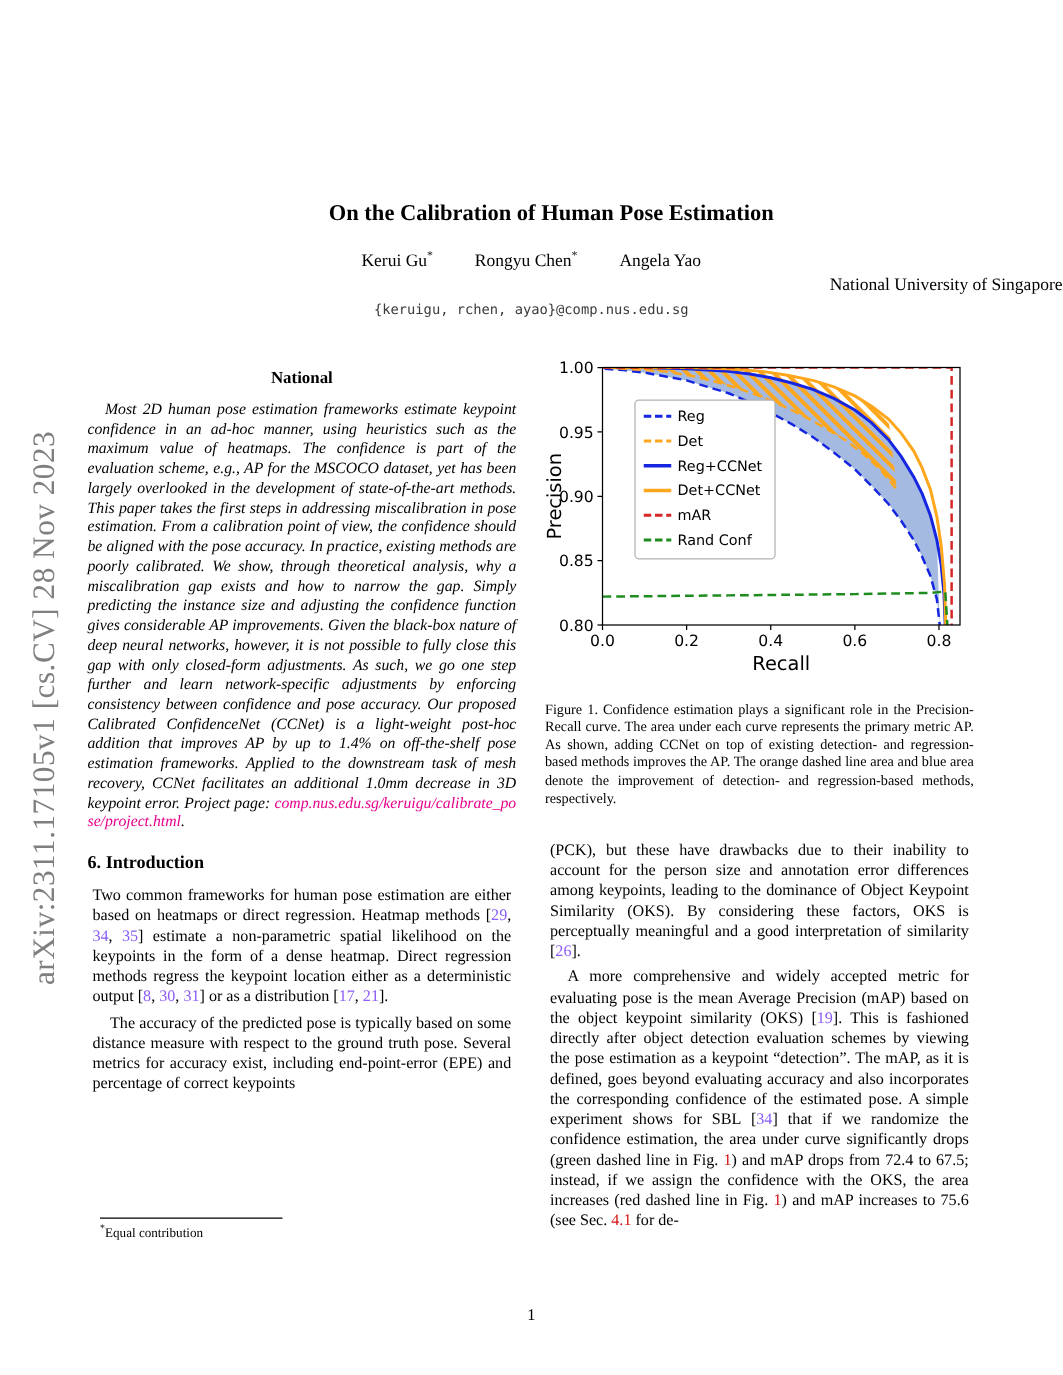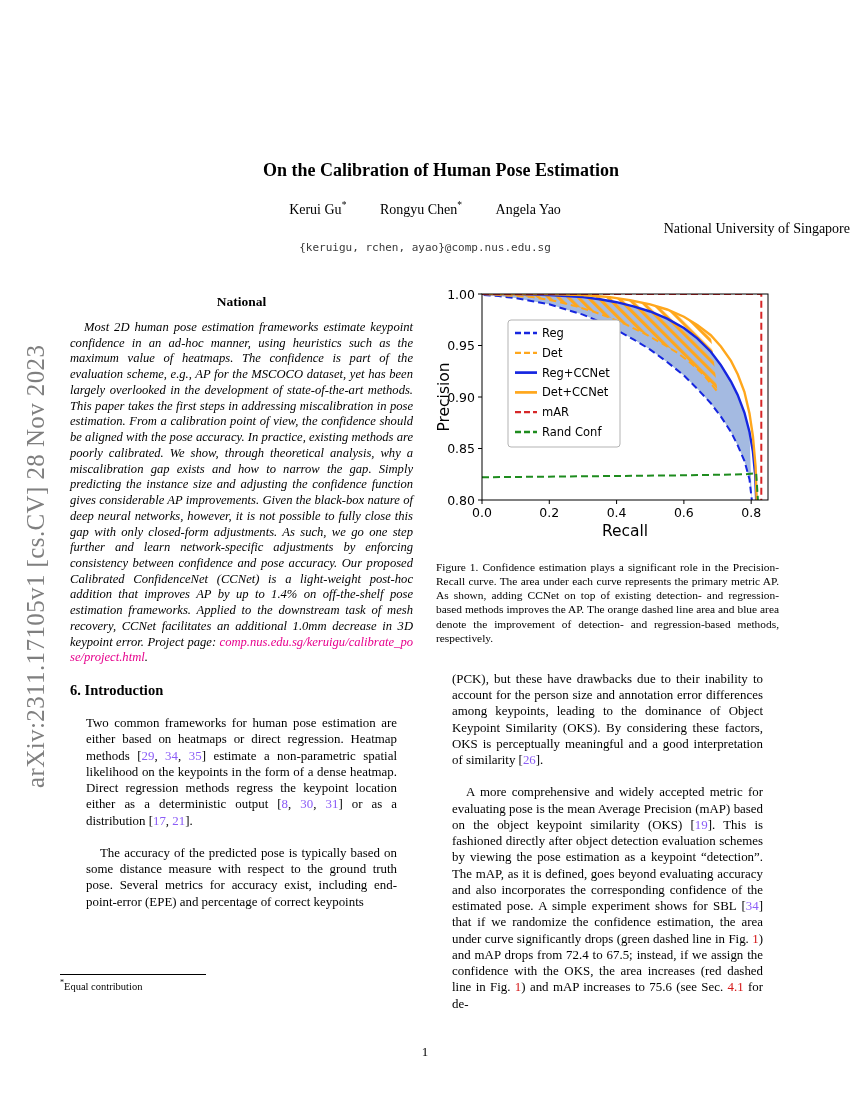--- a/index.html
+++ b/index.html
@@ -21,31 +21,31 @@
   .email { position:absolute; top:241px; left:0; width:100%; text-align:center;
            font-family:"DejaVu Sans Mono", monospace; font-size:11px; color:#3a3a3a; }
 
   .col-left  { position:absolute; left:70px;  top:294px; width:343px; }
   .col-right { position:absolute; left:436px; top:286px; width:343px; }
 
   .abs-heading { text-align:center; font-weight:700; font-size:13.5px; margin:0 0 10px 0; }
   .abs-body { font-style:italic; font-size:12.6px; line-height:1.25; text-align:justify;
               text-indent:14px; margin:0; }
   .sec-heading { font-size:14.5px; font-weight:700; margin:16px 0 9px 0; }
-  .body-par { font-size:12.9px; line-height:1.26; text-align:justify; text-indent:14px; margin:16px; }
+  .body-par { font-size:12.9px; line-height:1.26; text-align:justify; text-indent:14px; margin:4px; }
   .noindent { text-indent:0; }
 
   .cite { color:#8b5cf6; }
   .ref  { color:#d41616; }
   .url  { color:#e6008c; word-break:break-all; }
 
   .figure { margin:0 0 26px 0; }
   .caption { font-size:11.4px; line-height:1.24; text-align:justify; margin-top:8px; }
 
-  .footnote { position:absolute; left:60px; top:974px; width:343px; font-size:10.5px; }
+  .footnote { position:absolute; left:80px; top:974px; width:343px; font-size:10.5px; }
   .fn-rule { width:146px; border-top:1px solid #000; margin-bottom:3px; }
   .fn-text sup { font-size:8px; }
   .page-num { position:absolute; top:1044px; left:0; width:100%; text-align:center; font-size:13px; }
 
   svg text { font-family:"DejaVu Sans", sans-serif; fill:#000; }
 </style>
 </head>
 <body>
 
 <div class="page">

